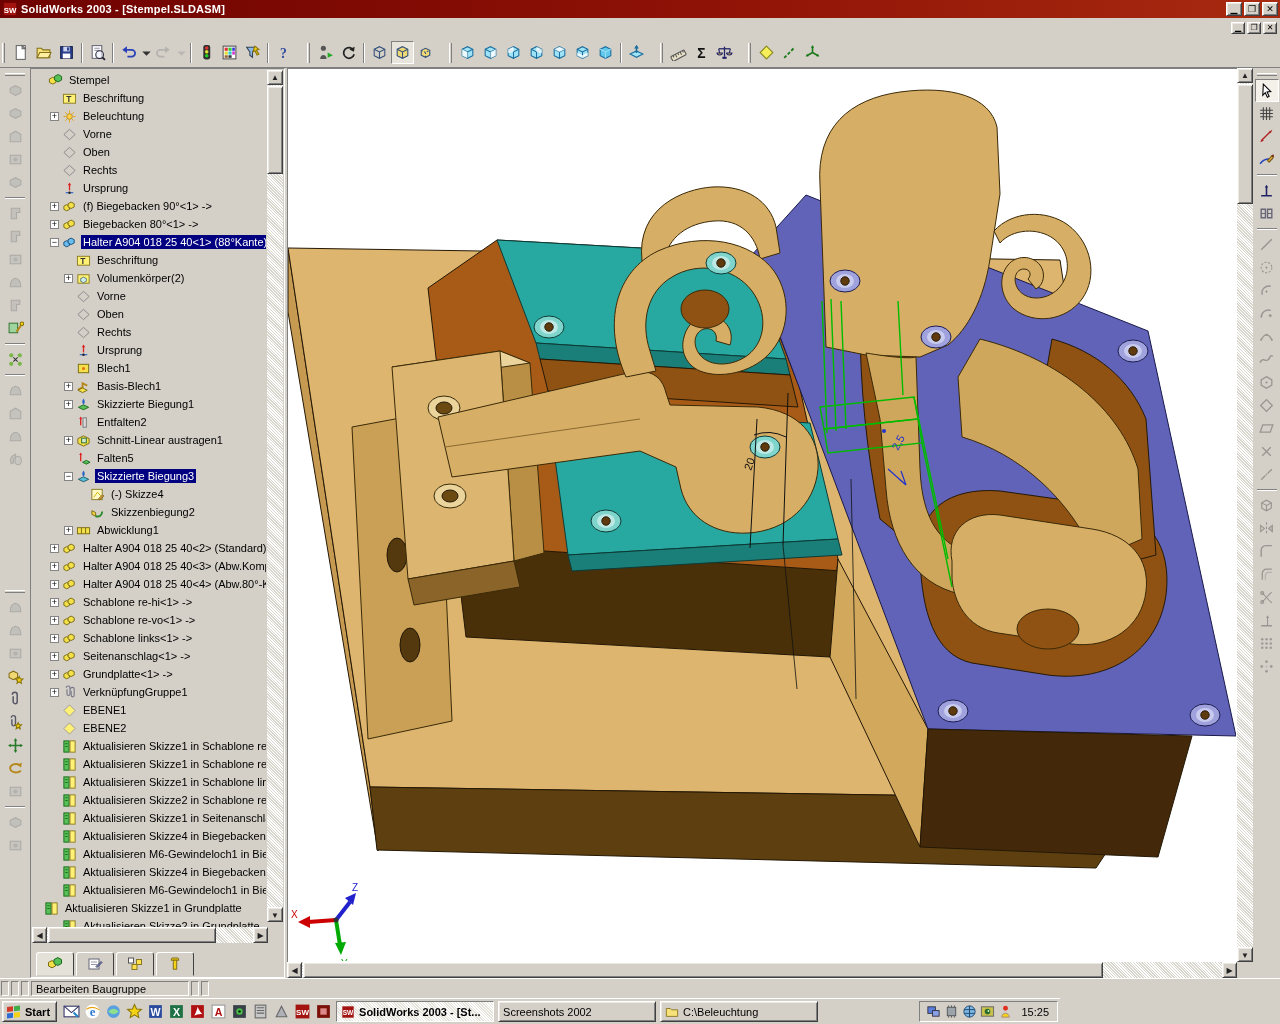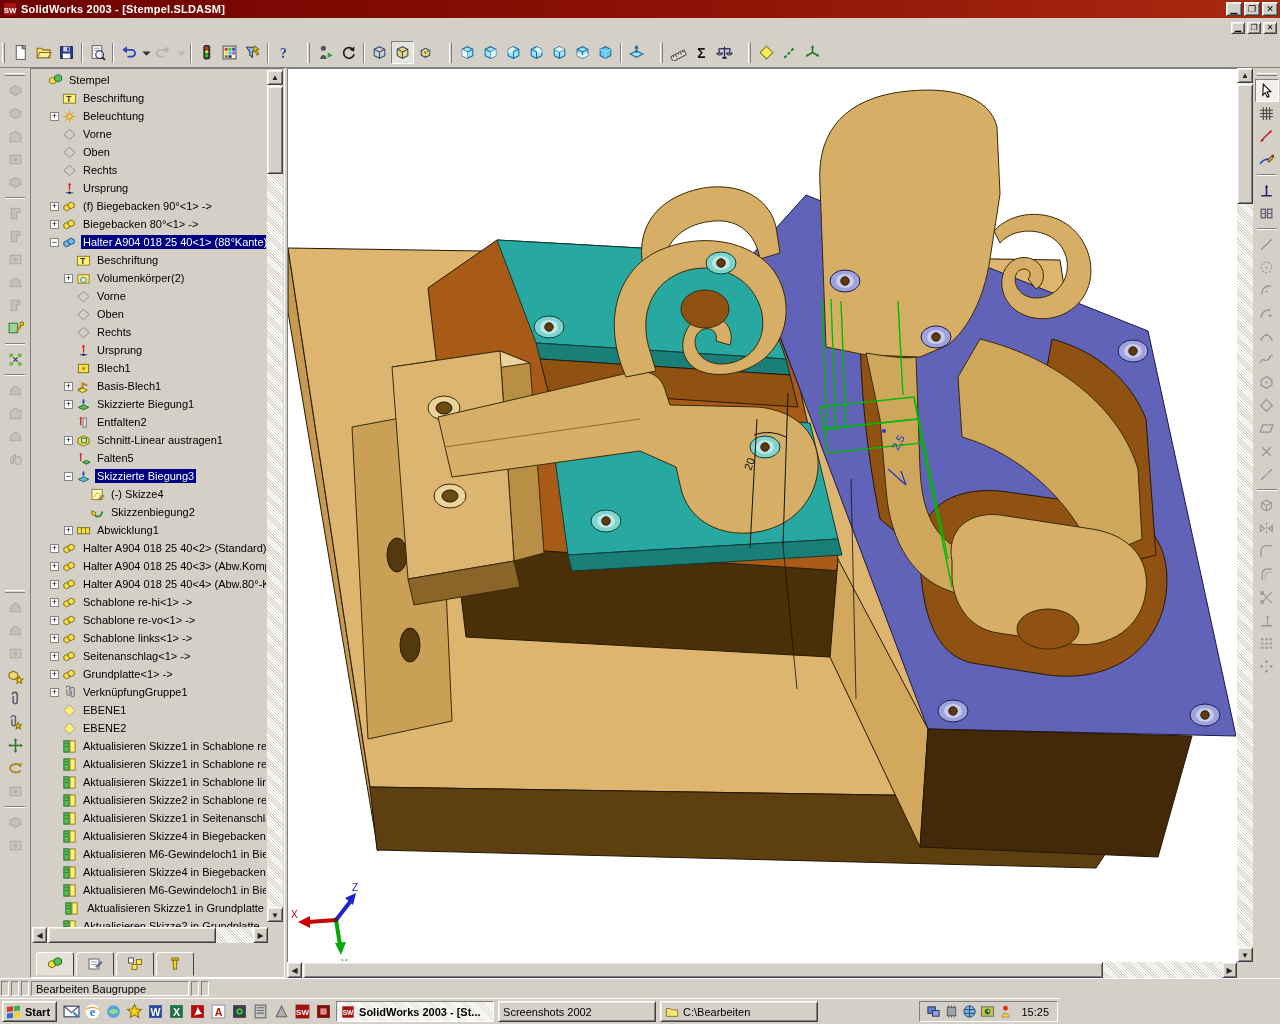--- a/index.html
+++ b/index.html
@@ -1013,21 +1013,21 @@
         </div>
         <div class="trow" style="padding-left: 18px;">
           <span class="noexp"></span>
           <span class="ticon"><svg viewBox="0 0 16 16">
               <rect x="2" y="2" width="5.5" height="12" fill="#58c058" stroke="#1a6a1a"></rect>
               <rect x="8.5" y="2" width="5.5" height="12" fill="#fff176" stroke="#8a7a20"></rect>
               <path d="M3.5 5 h2.5 M3.5 8 h2.5" stroke="#1a6a1a"></path>
             </svg></span>
           <span class="tlabel">Aktualisieren M6-Gewindeloch1 in Biegeb</span>
         </div>
-        <div class="trow" style="padding-left: 18px; justify-content: space-between;">
+        <div class="trow" style="">
           <span class="noexp"></span>
           <span class="ticon"><svg viewBox="0 0 16 16">
               <rect x="2" y="2" width="5.5" height="12" fill="#58c058" stroke="#1a6a1a"></rect>
               <rect x="8.5" y="2" width="5.5" height="12" fill="#fff176" stroke="#8a7a20"></rect>
               <path d="M3.5 5 h2.5 M3.5 8 h2.5" stroke="#1a6a1a"></path>
             </svg></span>
           <span class="tlabel">Aktualisieren Skizze1 in Grundplatte</span>
         </div>
         <div class="trow" style="padding-left: 18px;">
           <span class="noexp"></span>
@@ -1553,21 +1553,21 @@
         </span>
         <span class="taskwin raised">
           <span>Screenshots 2002</span>
         </span>
         <span class="taskwin raised">
           <span style="display: flex;">
             <svg viewBox="0 0 16 16">
               <path d="M1.5 13 V4 h4.5 l1.5 1.5 H14.5 V13 Z" fill="#f7e27a" stroke="#86701a"></path>
             </svg>
           </span>
-          <span>C:\Bearbeiten</span>
+          <span>C:\Beleuchtung</span>
         </span>
       </span>
     <span id="tray" class="sunken">
       <span id="trayIcons" style="display:flex;gap:3px;">
           <span style="display: flex;">
             <svg viewBox="0 0 16 16">
               <rect x="2" y="3" width="8" height="7" fill="#5a7edc" stroke="#334"></rect>
               <rect x="7" y="7" width="7" height="6" fill="#8aa0e8" stroke="#334"></rect>
             </svg>
           </span>

